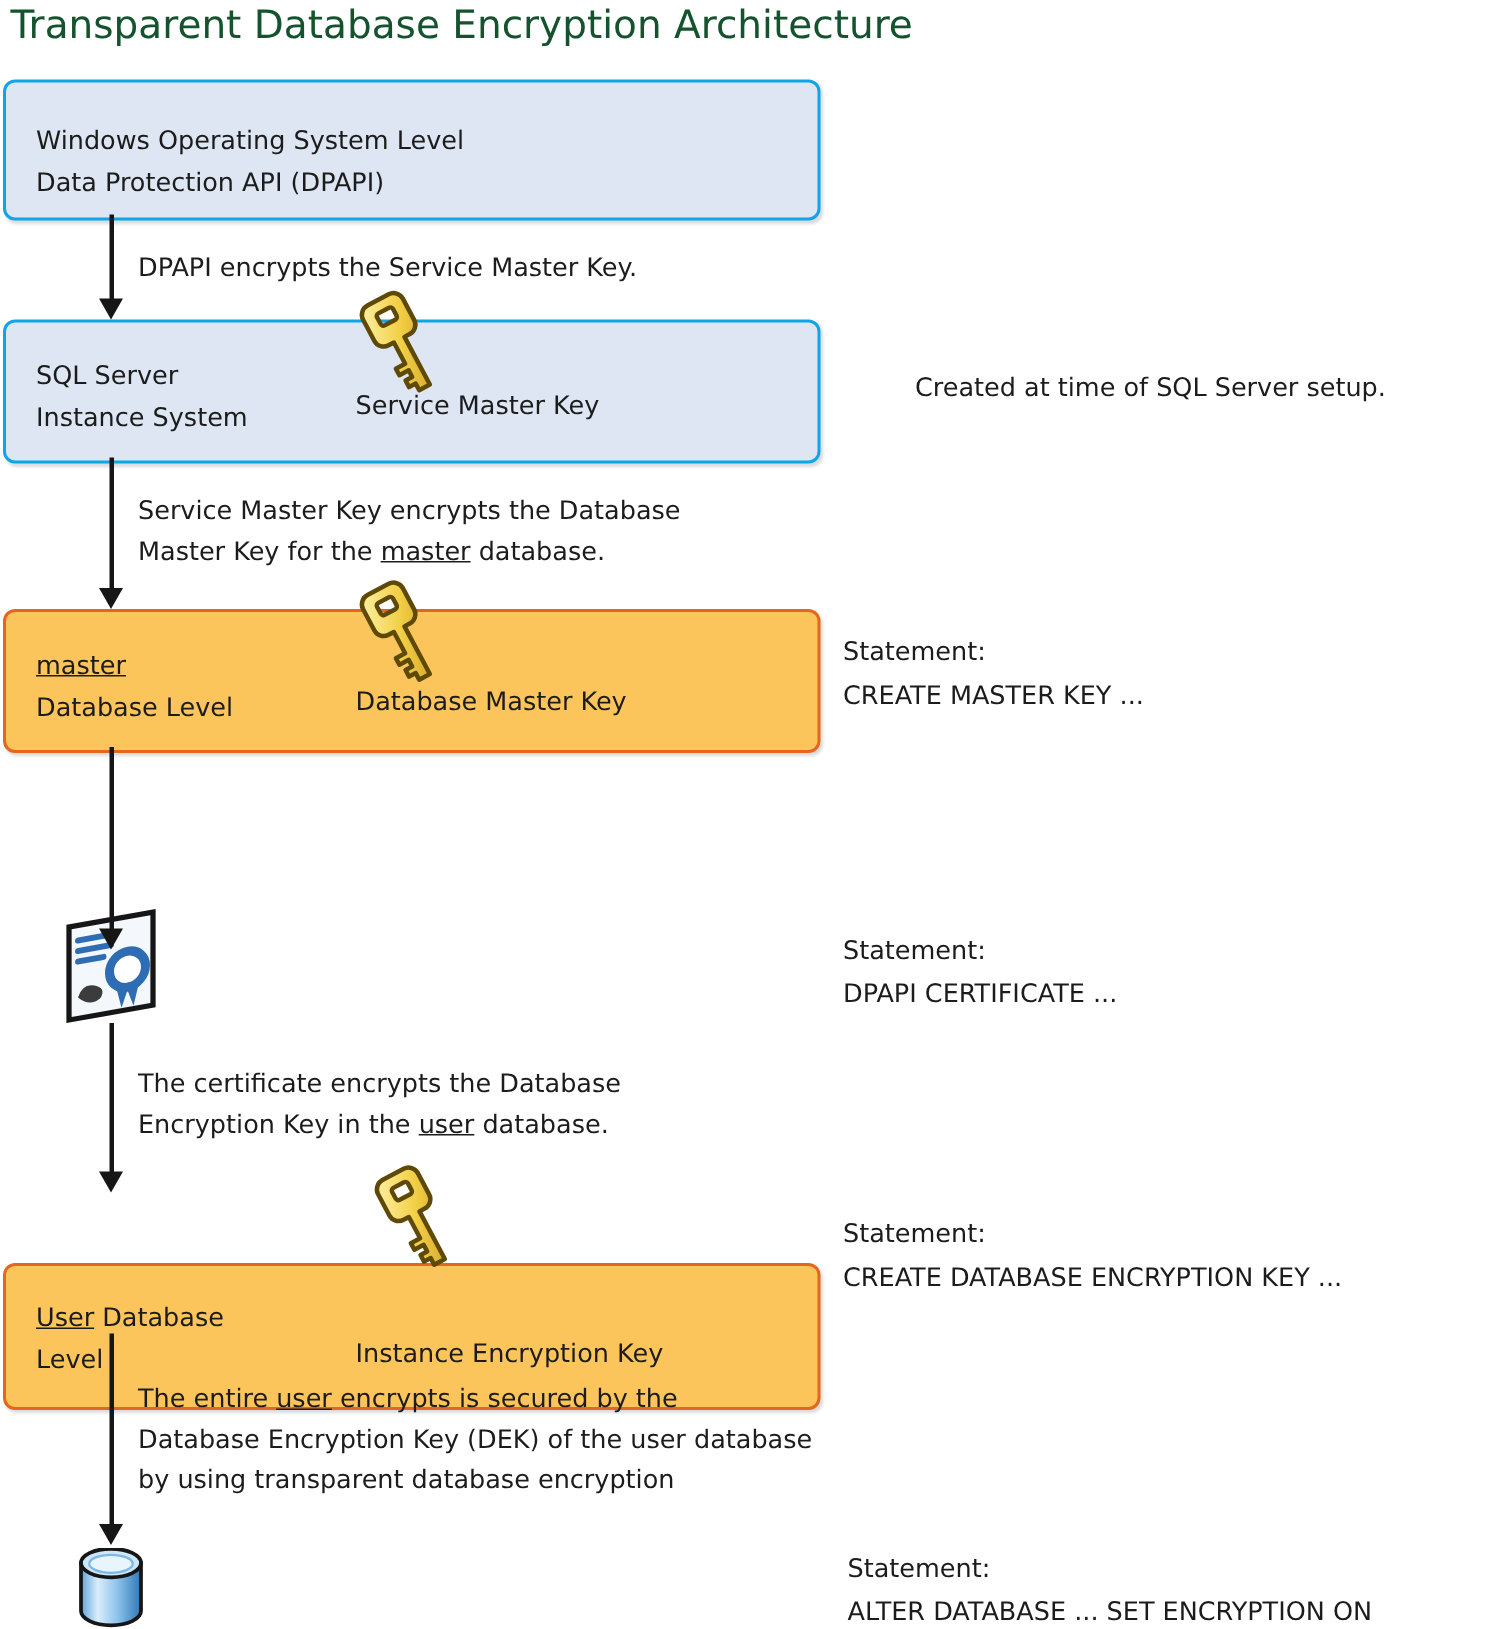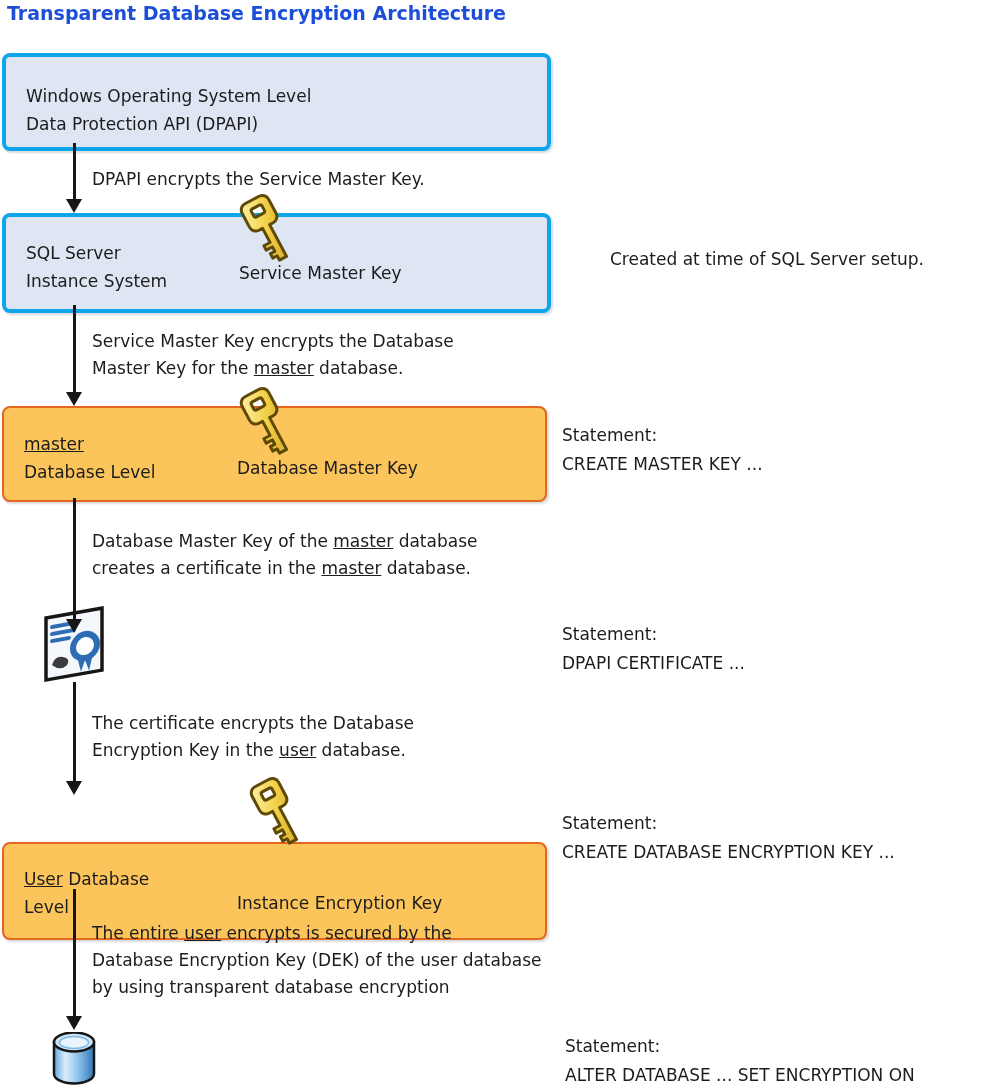--- a/index.html
+++ b/index.html
@@ -7,32 +7,32 @@
     position:relative;
     width:1008px;height:1086px;
     background:#ffffff;
     font-family:"DejaVu Sans","Liberation Sans",sans-serif;
     font-size:17px;
     color:#1c1c1c;
     overflow:hidden;
   }
   .title{
     position:absolute;left:7px;top:2px;
-    font-size:19px;font-weight:bold;color:#1d4ed8;
+    font-size:26px;font-weight:normal;color:#14532d;
     white-space:nowrap;
   }
   .box{
     position:absolute;
     border-radius:8px;
     z-index:1;
     box-shadow:1.5px 2px 2px rgba(100,110,130,0.25);
   }
   .box.blue{
     background:#dde6f2;
-    border:4px solid #0ea5e9;
+    border:2px solid #0ea5e9;
   }
   .box.orange{
     background:#fbc55c;
     border:2px solid #e5671e;
   }
   .box-text{
     position:absolute;left:20px;top:22px;
     line-height:28px;white-space:nowrap;
   }
   .key-label{
@@ -143,24 +143,20 @@
   </svg>
   <div class="side-note" style="left:562px;top:421px;">
       <div><span>Statement:</span></div>
       <div><span>CREATE MASTER KEY ...</span></div>
     </div>
 
   <div class="arrow z3" style="left:66px;top:498px;height:135px;">
     <div class="shaft"></div>
     <div class="head"></div>
   </div>
-  <div class="flow-label" style="left:92px;top:528px;">
-      <div><span>Database Master Key of the </span><span class="u">master</span><span> database</span></div>
-      <div><span>creates a certificate in the </span><span class="u">master</span><span> database.</span></div>
-    </div>
 
   <svg class="icon z2" style="left:38px;top:602px;" width="72" height="90" viewBox="0 0 72 90">
     <g transform="translate(8 16) skewY(-10)">
       <rect x="0" y="0" width="56" height="62" fill="#f4f8fc" stroke="#161616" stroke-width="3.5"></rect>
       <g stroke="#2e6db4" stroke-width="4" stroke-linecap="round">
         <line x1="6" y1="10" x2="28" y2="10"></line>
         <line x1="6" y1="17" x2="28" y2="17"></line>
         <line x1="6" y1="24" x2="23" y2="24"></line>
       </g>
       <path d="M6 48 q3 -9 11 -6 q8 3 4 9 q-7 5 -15 -3 z" fill="#3c3c3c"></path>

